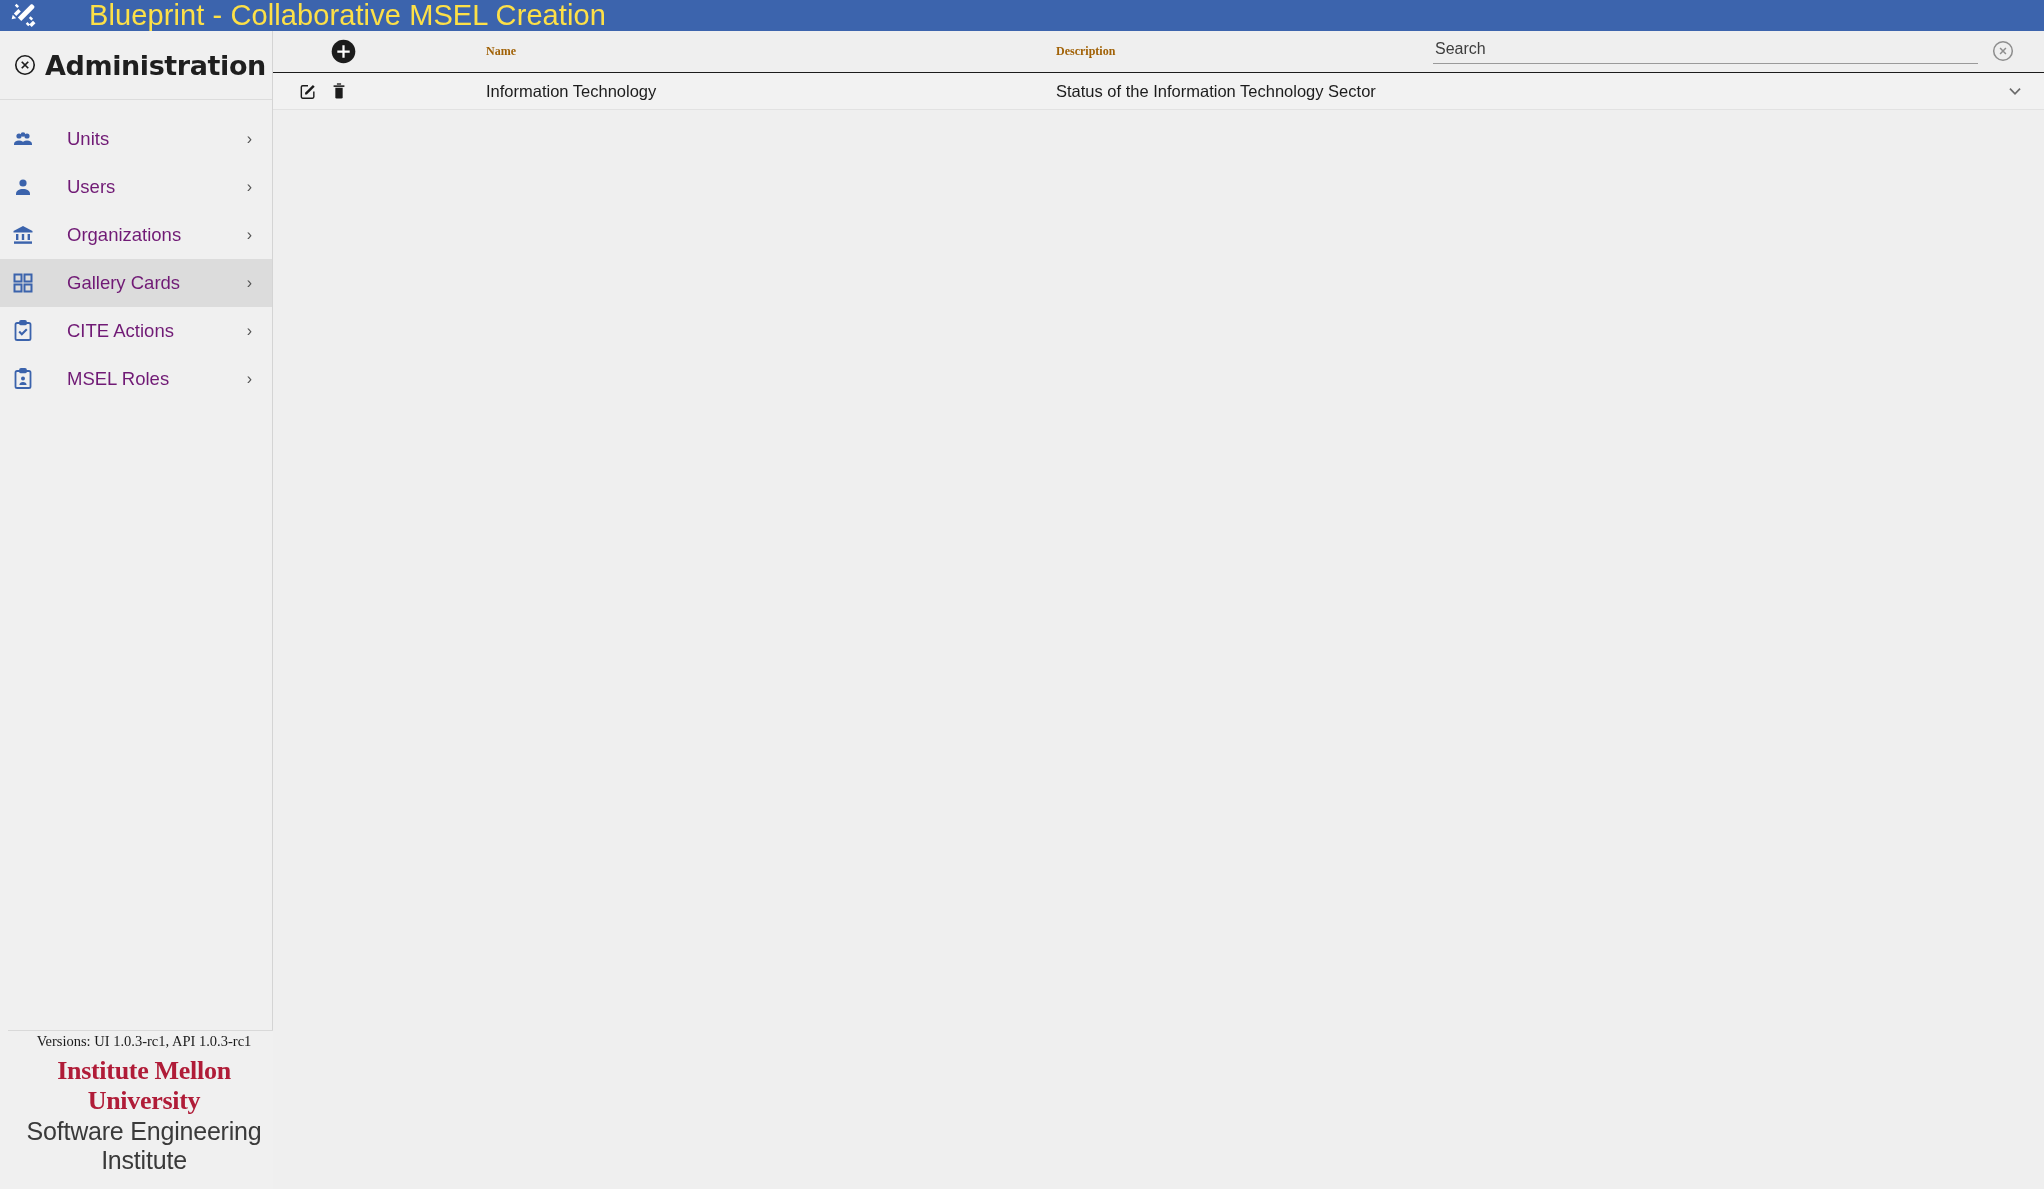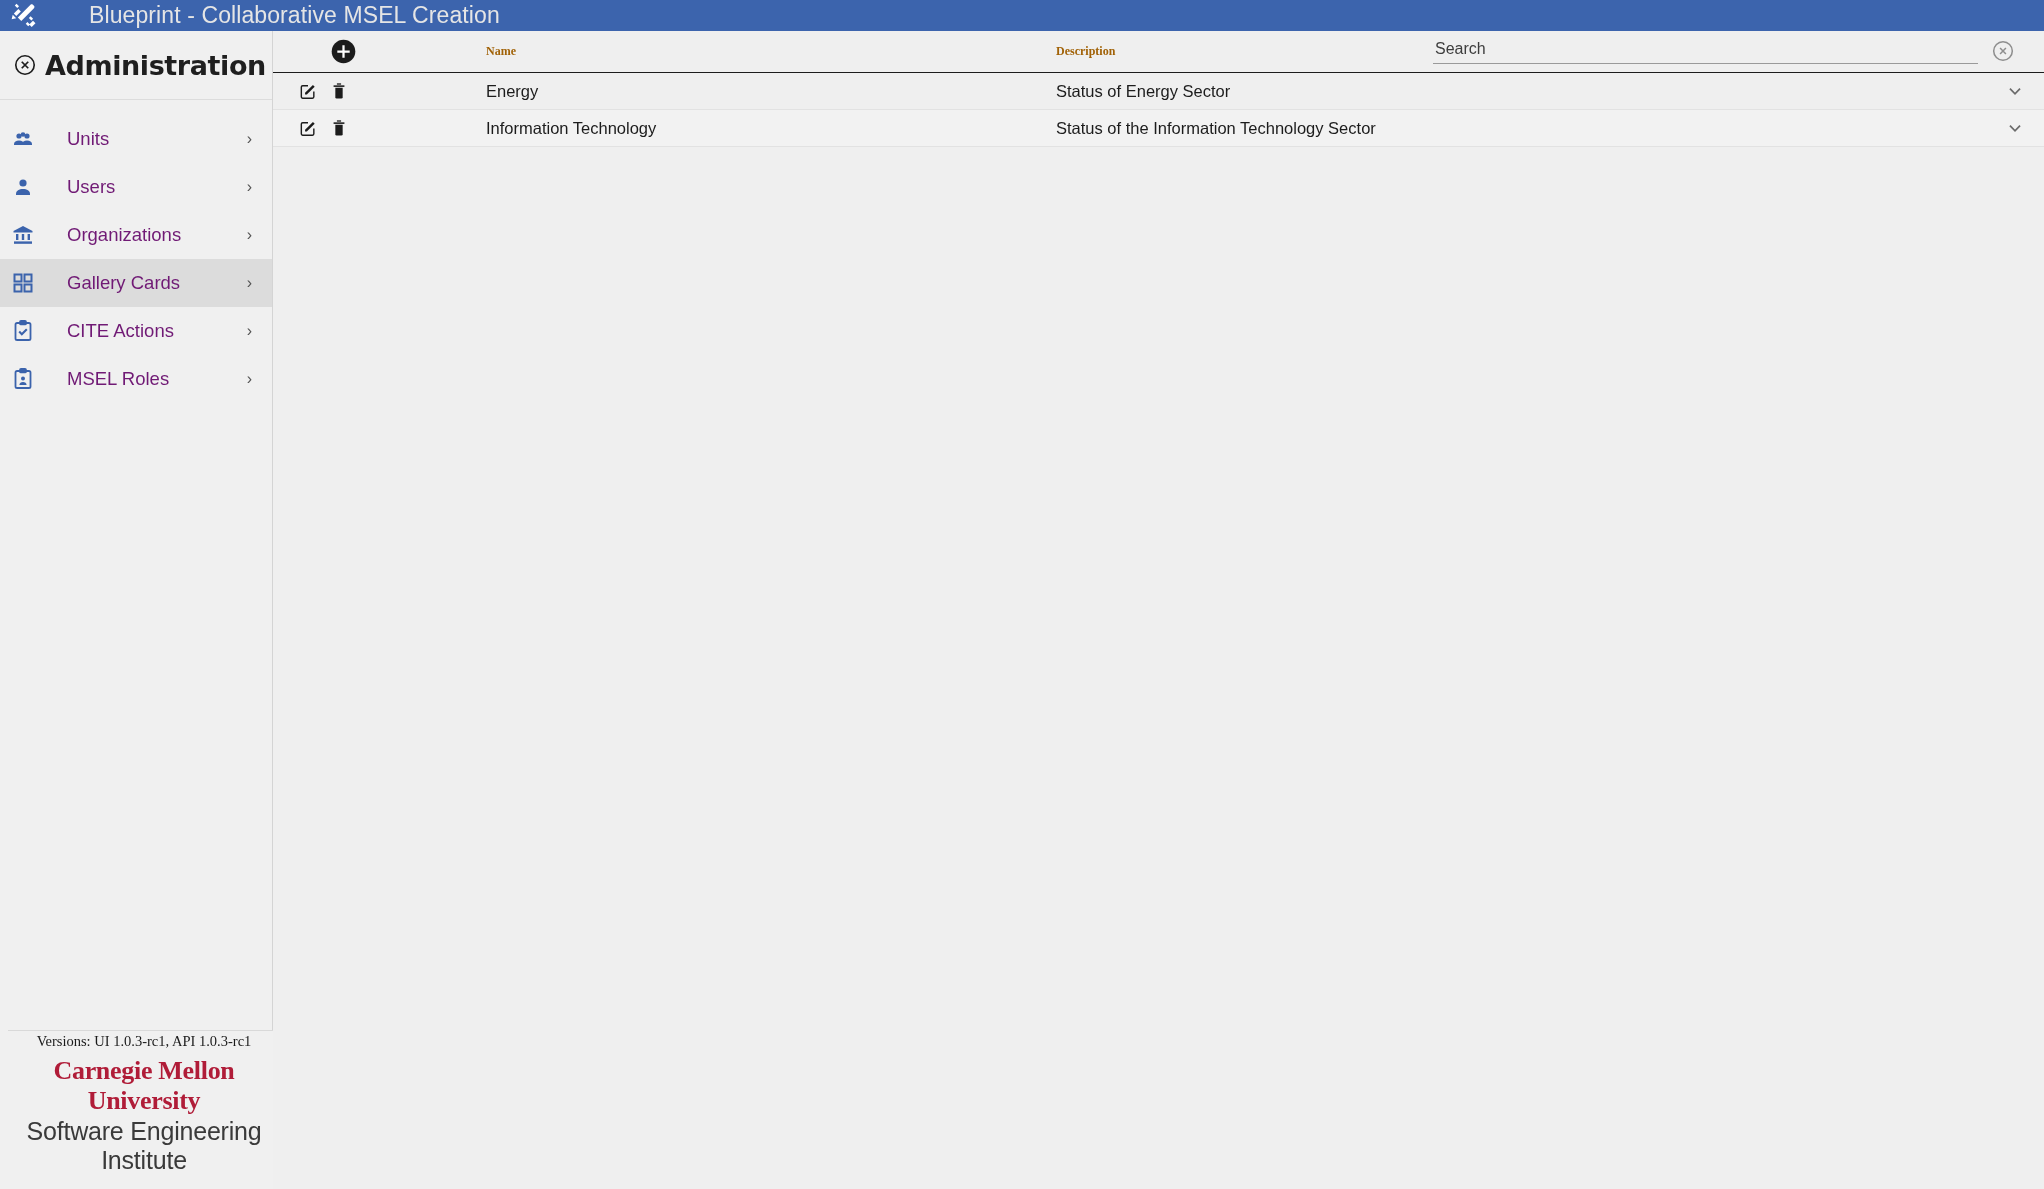--- a/index.html
+++ b/index.html
@@ -16,22 +16,22 @@
     width: 2044px; height: 31px;
     background: #3c64ad;
     display: flex; align-items: center;
   }
   #appbar-logo {
     width: 31px; height: 31px;
     margin-left: 8px;
     display: flex; align-items: center; justify-content: center;
   }
   #appbar-title {
-    color: #e5e5e5;
-    font-size: 23px;
+    color: #fde047;
+    font-size: 29px;
     margin-left: 50px;
     letter-spacing: 0.1px;
     white-space: nowrap;
   }
 
   
   #sidebar {
     position: absolute; top: 31px; left: 0;
     width: 273px; height: 1158px;
     background: #f0f0f0;
@@ -295,21 +295,21 @@
         <circle cx="12" cy="11.5" r="2" fill="#3b63ac" stroke="none"></circle>
         <path d="M8.4 18c0-2 1.6-3 3.6-3s3.6 1 3.6 3" fill="#3b63ac" stroke="none"></path>
       </svg>
     </span>
     <span class="nav-label">MSEL Roles</span>
     <span class="nav-chevron">›</span>
   </div>
 
   <div id="sidebar-footer">
     <div id="versions">Versions: UI 1.0.3-rc1, API 1.0.3-rc1</div>
-    <div id="cmu-line">Carnegie Mellon University</div>
+    <div id="cmu-line">Institute Mellon University</div>
     <div id="sei-line">Software Engineering Institute</div>
   </div>
 </div>
 
 <div id="main">
 
   <div id="table-header">
     <span id="add-button">
       <svg width="27" height="27" viewBox="0 0 24 24">
         <circle cx="12" cy="12" r="10.5" fill="#1c1c1c"></circle>
@@ -323,57 +323,35 @@
       <input id="search-input" type="text" placeholder="Search" style="">
       <span id="search-clear">
         <svg width="26" height="26" viewBox="0 0 24 24" fill="none" stroke="#8e8e8e" stroke-width="1.4">
           <circle cx="12" cy="12" r="8.6"></circle>
           <path d="M9.3 9.3l5.4 5.4M14.7 9.3l-5.4 5.4"></path>
         </svg>
       </span>
     </span>
   </div>
 
-  <div class="data-row">
+
+  <div class="data-row alt">
     <span class="row-edit-icon">
       <svg width="20" height="20" viewBox="0 0 24 24" fill="none" stroke="#1c1c1c" stroke-width="1.7">
         <path d="M19 12.5V19a1.6 1.6 0 01-1.6 1.6H5.6A1.6 1.6 0 014 19V7.2a1.6 1.6 0 011.6-1.6H12"></path>
         <path d="M8.5 14.2l9.4-9.4 2.1 2.1-9.4 9.4h-2.1z" fill="#1c1c1c" stroke="none"></path>
       </svg>
     </span>
     <span class="row-delete-icon">
       <svg width="20" height="20" viewBox="0 0 24 24" fill="#1c1c1c">
         <path d="M9.5 2.8h5v1.6h-5z"></path>
         <path d="M5.5 5.2h13v1.9h-13z"></path>
         <path d="M7.6 8.2h8.8v11.2a1.6 1.6 0 01-1.6 1.6H9.2a1.6 1.6 0 01-1.6-1.6V8.2z"></path>
       </svg>
     </span>
-    <span class="row-name">Energy</span>
-    <span class="row-desc">Status of Energy Sector</span>
-    <span class="row-chevron">
-      <svg width="22" height="22" viewBox="0 0 24 24" fill="none" stroke="#6b6b6b" stroke-width="1.9">
-        <path d="M6.5 9.5L12 15l5.5-5.5"></path>
-      </svg>
-    </span>
-  </div>
-
-  <div class="data-row alt">
-    <span class="row-edit-icon">
-      <svg width="20" height="20" viewBox="0 0 24 24" fill="none" stroke="#1c1c1c" stroke-width="1.7">
-        <path d="M19 12.5V19a1.6 1.6 0 01-1.6 1.6H5.6A1.6 1.6 0 014 19V7.2a1.6 1.6 0 011.6-1.6H12"></path>
-        <path d="M8.5 14.2l9.4-9.4 2.1 2.1-9.4 9.4h-2.1z" fill="#1c1c1c" stroke="none"></path>
-      </svg>
-    </span>
-    <span class="row-delete-icon">
-      <svg width="20" height="20" viewBox="0 0 24 24" fill="#1c1c1c">
-        <path d="M9.5 2.8h5v1.6h-5z"></path>
-        <path d="M5.5 5.2h13v1.9h-13z"></path>
-        <path d="M7.6 8.2h8.8v11.2a1.6 1.6 0 01-1.6 1.6H9.2a1.6 1.6 0 01-1.6-1.6V8.2z"></path>
-      </svg>
-    </span>
     <span class="row-name">Information Technology</span>
     <span class="row-desc">Status of the Information Technology Sector</span>
     <span class="row-chevron">
       <svg width="22" height="22" viewBox="0 0 24 24" fill="none" stroke="#6b6b6b" stroke-width="1.9">
         <path d="M6.5 9.5L12 15l5.5-5.5"></path>
       </svg>
     </span>
   </div>
 
 </div>

